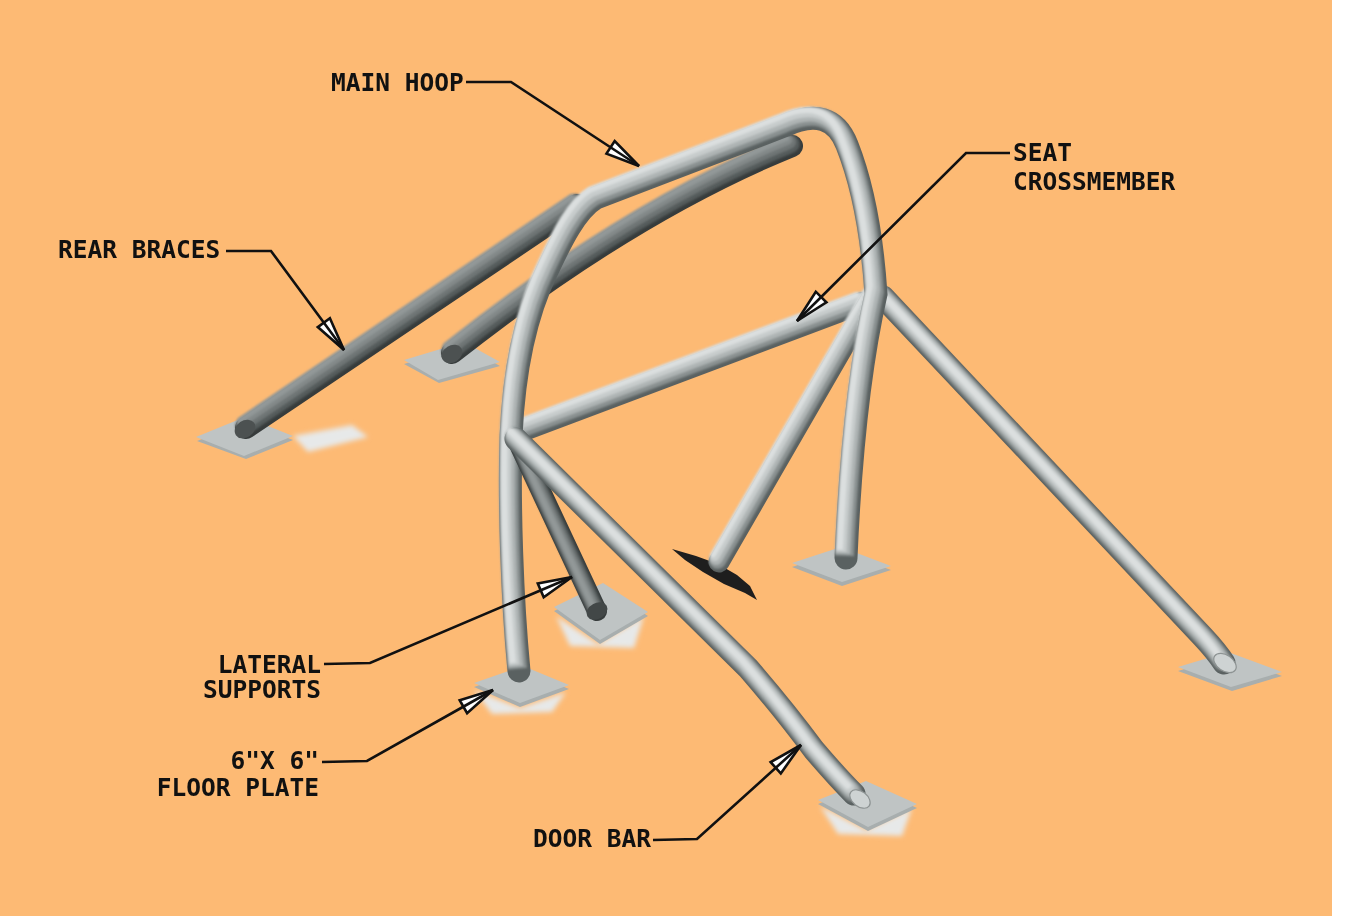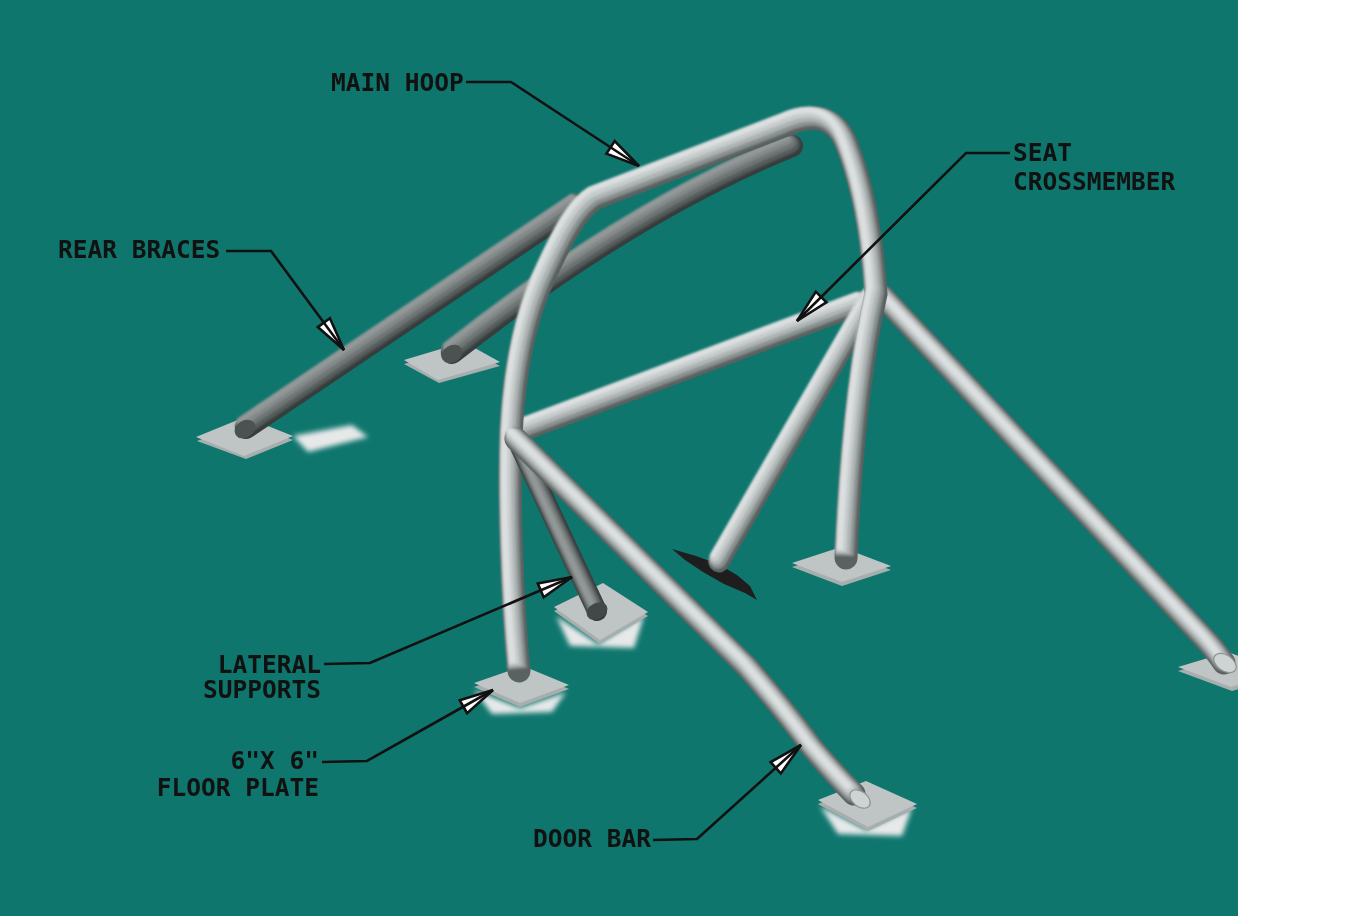--- a/index.html
+++ b/index.html
@@ -1,16 +1,16 @@
 <!DOCTYPE html>
 <html><head>
 <meta charset="utf-8">
 <style>
   html, body { margin: 0; padding: 0; background: #ffffff; }
-  .stage { position: relative; width: 1238px; height: 916px; background: #0f766e; overflow: hidden; }
+  .stage { position: relative; width: 1332px; height: 916px; background: #fdba74; overflow: hidden; }
   svg { display: block; }
   text.cad {
     font-family: "DejaVu Sans Mono", monospace;
     font-weight: bold;
     font-size: 24.5px;
     fill: #111111;
   }
 </style>
 </head>
 <body>

